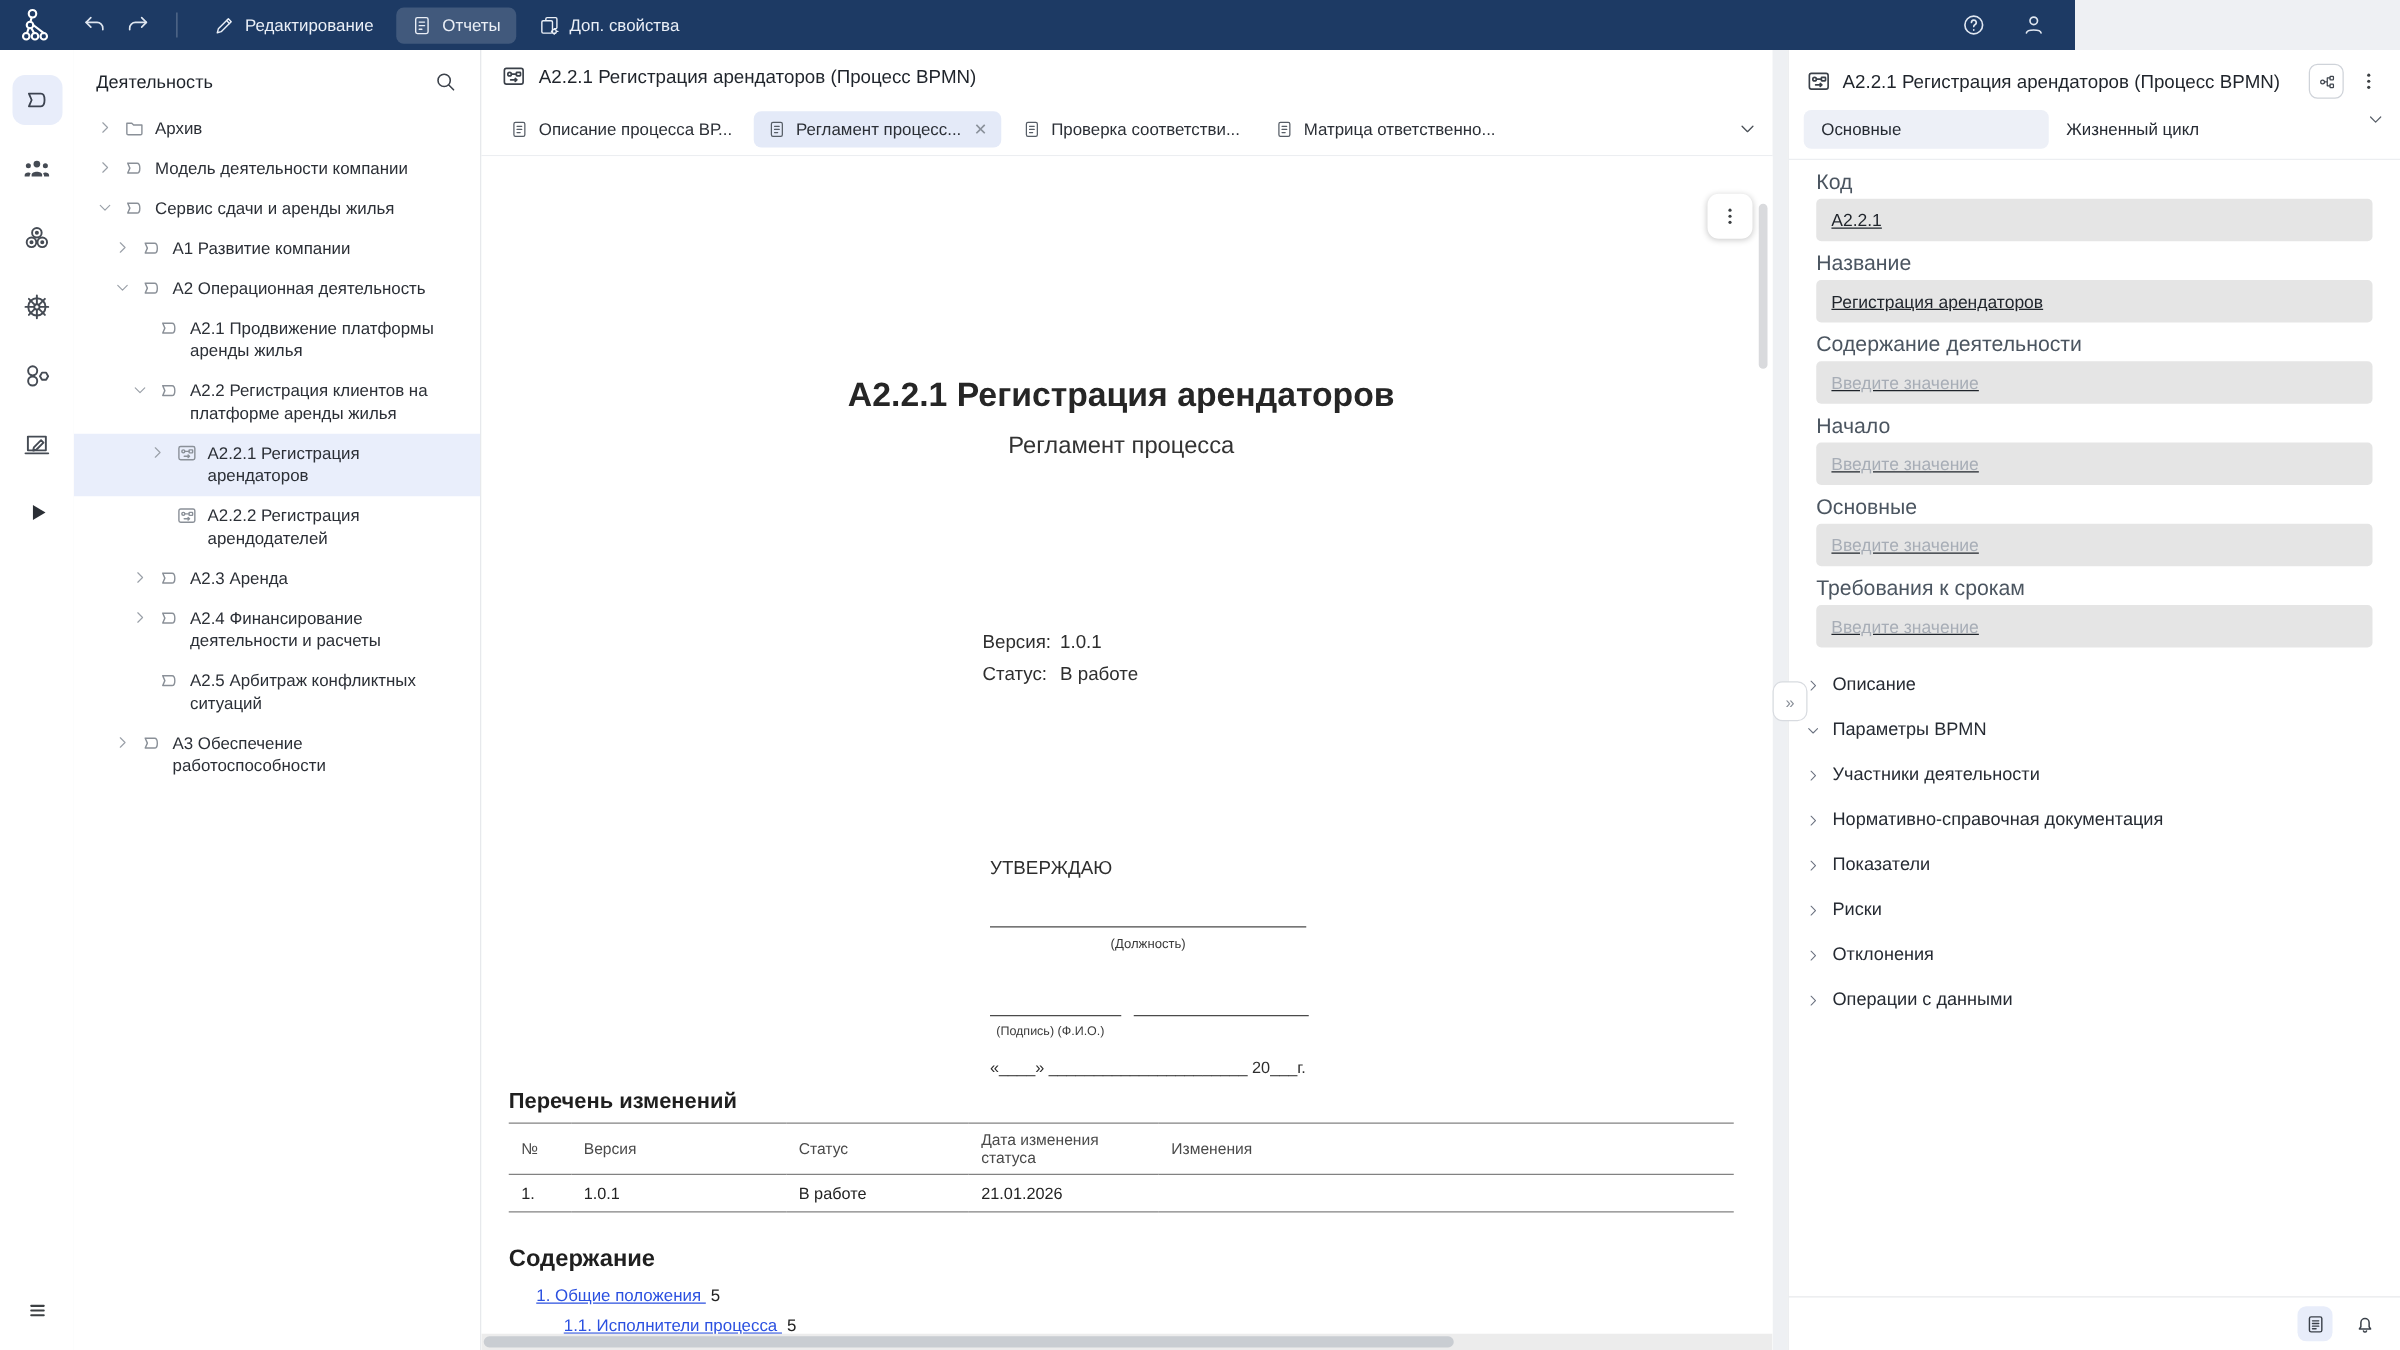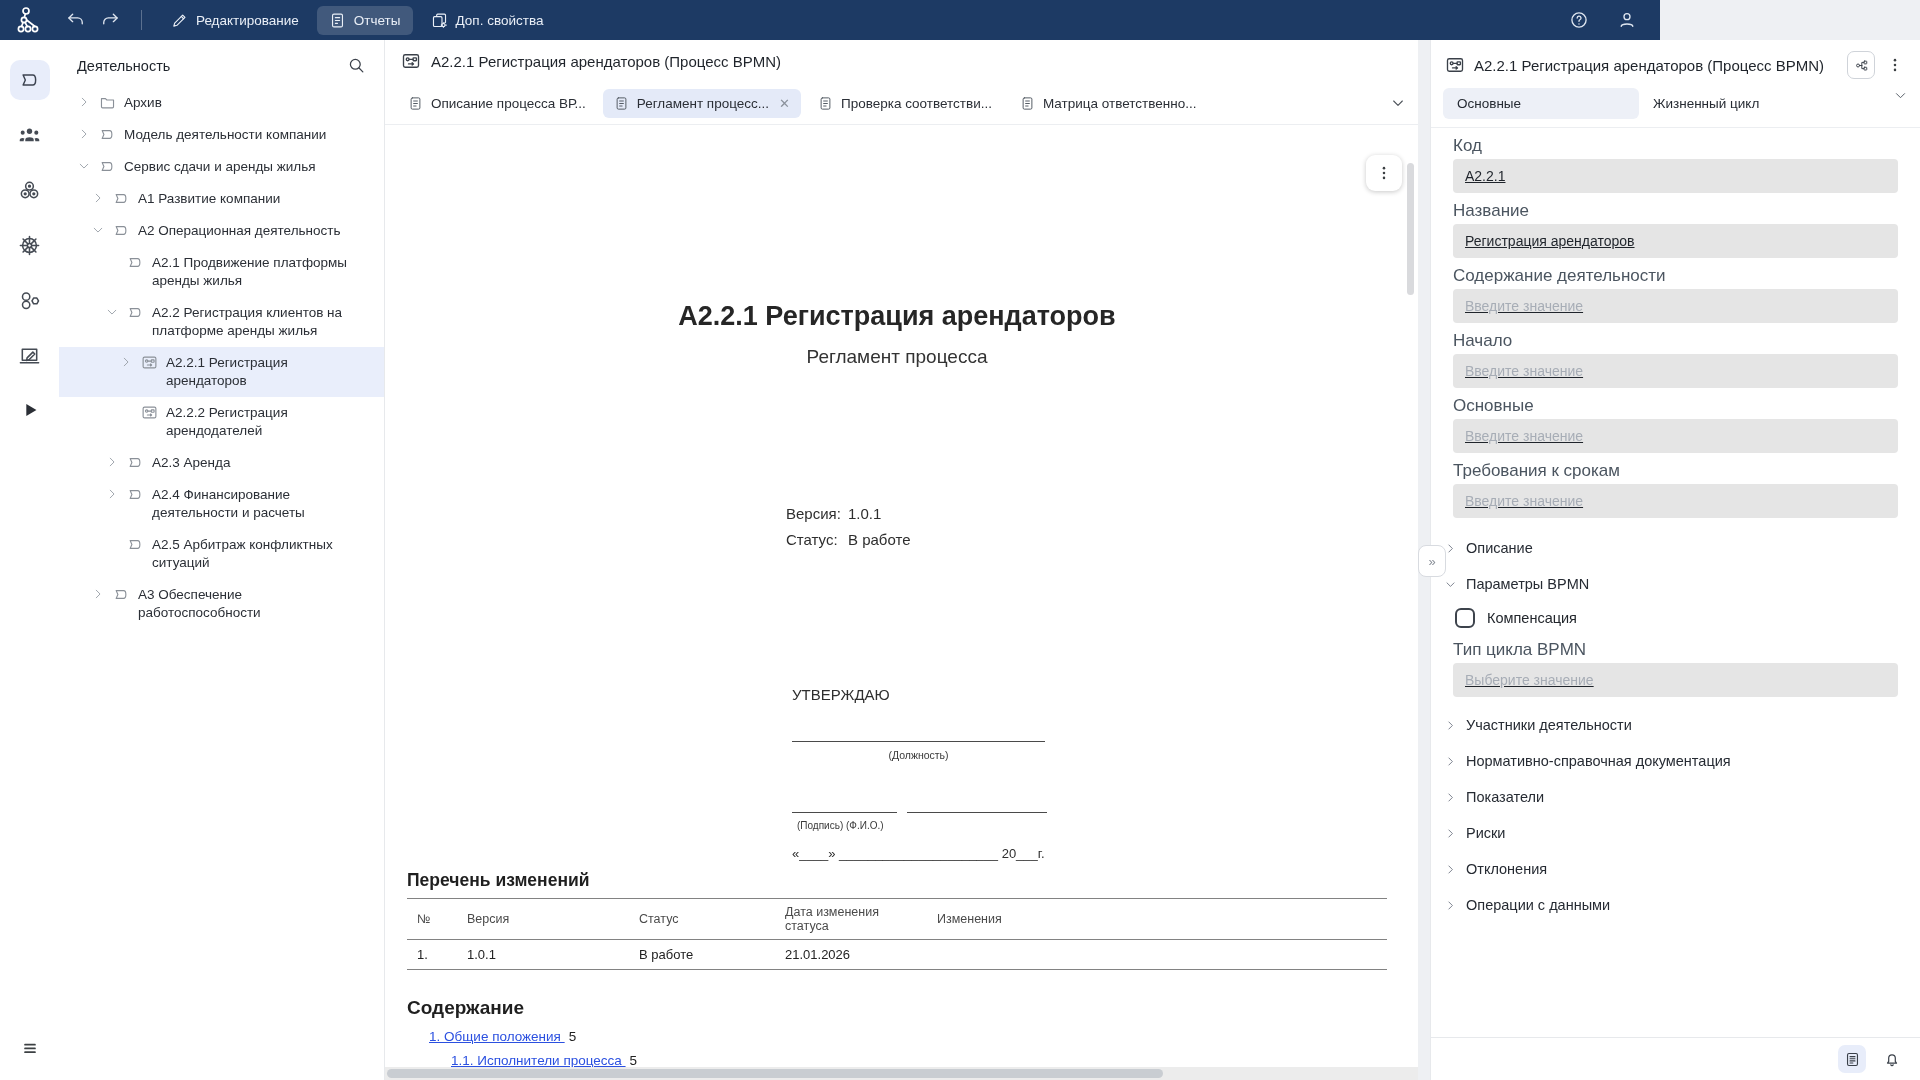--- a/index.html
+++ b/index.html
@@ -679,30 +679,20 @@
     <span>Описание</span>
   </div>
         </div>
 
       <div class="section-row">
         <svg width="13" height="13" viewBox="0 0 24 24" class="ic schev">
             <path d="M5.5 9 12 15.5 18.5 9"></path>
           </svg>
         <span>Параметры BPMN</span>
       </div>
-      <div class="bpmn-content">
-        <div class="chk-row">
-          <span class="chk-box"></span>
-          <span class="chk-label">Компенсация</span>
-        </div>
-        <div class="field">
-          <div class="field-label">Тип цикла BPMN</div>
-          <input class="field-input" placeholder="Выберите значение" style="">
-        </div>
-      </div>
 
       <div id="sections-bottom">
           <div class="section-row">
     <svg width="13" height="13" viewBox="0 0 24 24" class="ic schev">
               <path d="M9 5.5 15.5 12 9 18.5"></path>
             </svg>
     <span>Участники деятельности</span>
   </div>
           <div class="section-row">
     <svg width="13" height="13" viewBox="0 0 24 24" class="ic schev">

